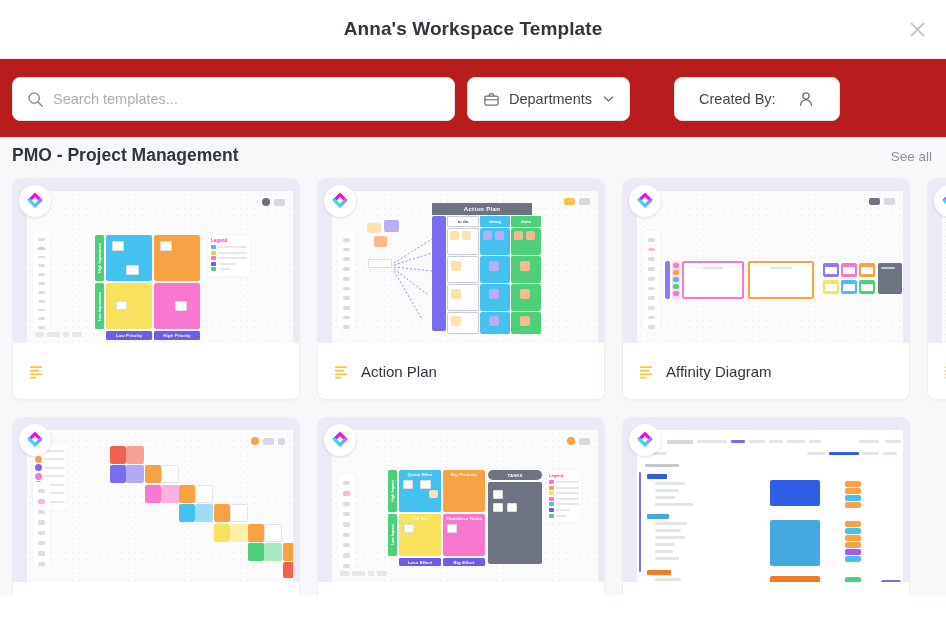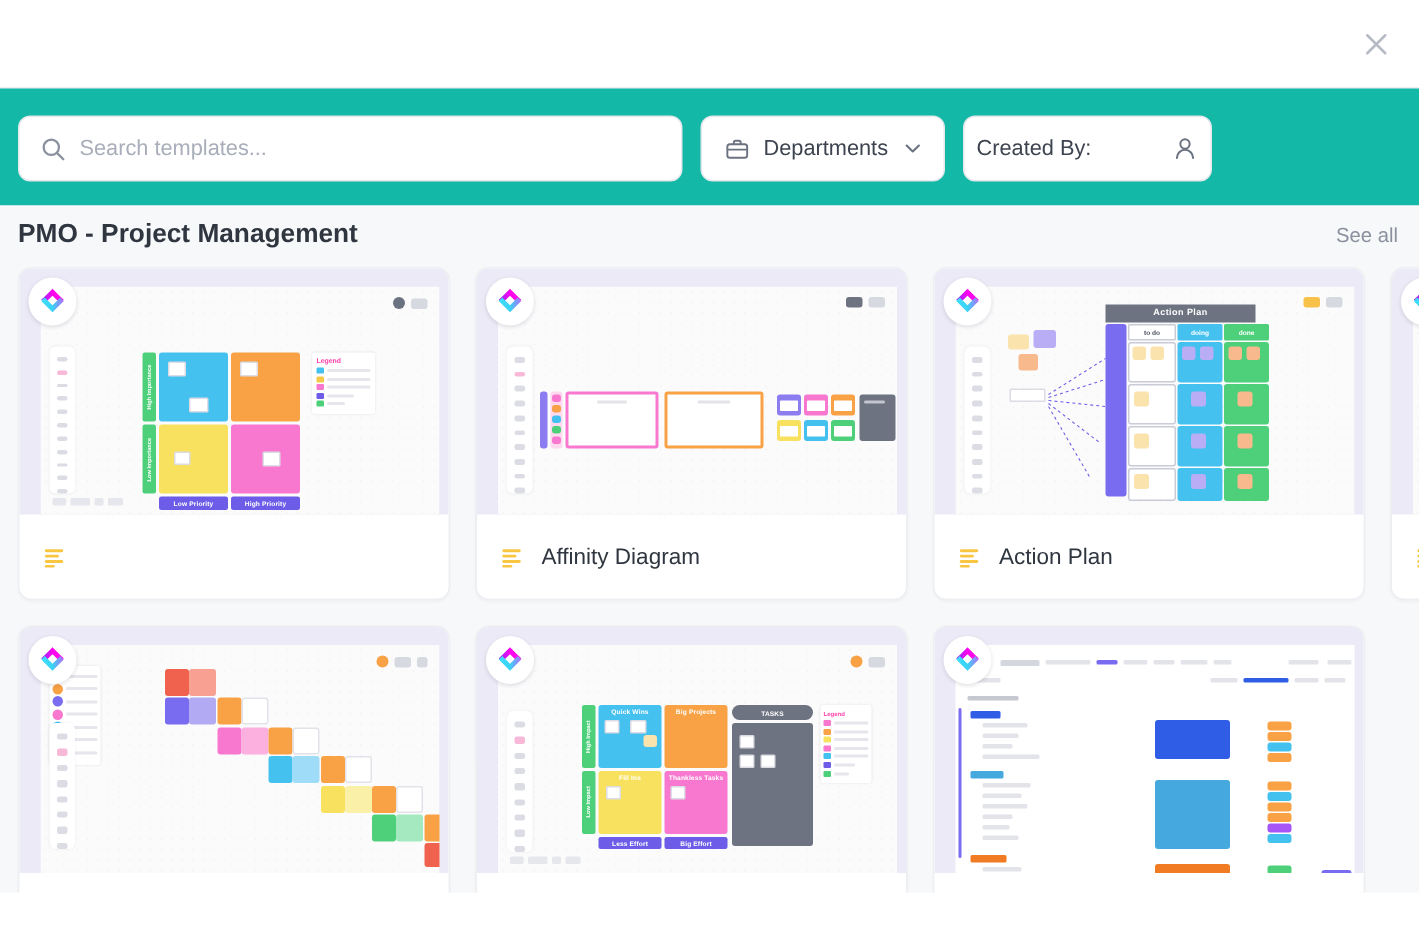--- a/index.html
+++ b/index.html
@@ -24,21 +24,21 @@
   .close-btn {
     position: absolute; right: 14px; top: 50%; transform: translateY(-50%);
     width: 30px; height: 30px;
     display: flex; align-items: center; justify-content: center;
     cursor: pointer; border-radius: 6px;
   }
   .close-btn svg { display:block; }
 
   
   .toolbar-wrap {
-    background: #14b8a6;
+    background: #b91c1c;
     border-top: 1px solid #eceef1;
     padding: 18px 12px 16px 12px;
   }
   .toolbar {
     display: flex; align-items: center; gap: 12px;
   }
   .search-box {
     flex: 1 1 auto; max-width: 443px;
     height: 44px; background: #ffffff;
     border: 1px solid #e4e7ec; border-radius: 8px;
@@ -53,21 +53,21 @@
   }
   .search-input::placeholder { color: #a9aeba; }
 
   .filter-btn {
     height: 44px; background: #ffffff;
     border: 1px solid #e4e7ec; border-radius: 8px;
     display: flex; align-items: center; gap: 9px; padding: 0 15px;
     cursor: pointer; white-space: nowrap;
   }
   .filter-btn .f-label { font-size: 14.5px; color: #3d4450; }
-  .filter-btn.created { width: 166px; justify-content: space-between; padding: 0 8px; }
+  .filter-btn.created { width: 166px; justify-content: space-between; padding: 0 24px; margin-left: 32px; }
   .chev { margin-left: 2px; }
 
   
   .body-area {
     background: #f7f8fa;
     height: 458px;
     padding: 0 12px;
     position: relative;
     overflow: hidden;
   }
@@ -174,20 +174,21 @@
   }
   .circ { position:absolute; border-radius:50%; }
   .tinyline { position:absolute; background:#e3e4ea; border-radius:1px; }
   .zoomctl { position:absolute; left:8px; bottom:6px; display:flex; gap:3px; align-items:center;}
   .zoomctl u { display:block; width:9px; height:5px; background:#e6e7ed; border-radius:1px; }
 </style>
 </head>
 <body>
 
 <div class="modal-header">
+  <div class="modal-title">Anna's Workspace Template</div>
   <div class="close-btn">
     <svg width="19" height="19" viewBox="0 0 19 19">
       <path d="M3.5 3.5 L15.5 15.5 M15.5 3.5 L3.5 15.5" stroke="#b6bac4" stroke-width="1.7" stroke-linecap="round" fill="none"></path>
     </svg>
   </div>
 </div>
 
 <div class="toolbar-wrap">
   <div class="toolbar">
     <div class="search-box">
@@ -326,20 +327,109 @@
           <rect x="2" y="11" width="13" height="2" rx="1" fill="#f9c642"></rect>
           <rect x="2" y="14.5" width="7" height="1.8" rx=".9" fill="#f9c642"></rect>
         </svg>
       </div>
     </div>
 
     <div class="card">
       <div class="thumb">
         <div class="thumb-inner">
           <div class="topright-dots">
+              <s style="background:#f8c14a"></s>
+              <s></s>
+            </div>
+          <div class="mini-sidebar">
+            <i></i>
+              <i></i>
+              <i></i>
+              <i></i>
+              <i></i>
+              <i></i>
+              <i></i>
+              <i></i>
+              <i></i>
+              <i></i>
+          </div>
+
+          <div class="blk" style="left:35px;top:32px;width:14px;height:10px;background:#fae3ac"></div>
+          <div class="blk" style="left:52px;top:29px;width:15px;height:12px;background:#b9aef5"></div>
+          <div class="blk" style="left:42px;top:45px;width:13px;height:11px;background:#f8b98c"></div>
+          <div class="note" style="left:36px;top:68px;width:24px;height:9px;background:#fff"></div>
+          <svg style="position:absolute;left:30px;top:28px;width:85px;height:110px">
+            <g stroke="#6c5ce7" stroke-width=".7" stroke-dasharray="2 2" fill="none">
+              <path d="M32 44 L70 20"></path>
+                <path d="M32 46 L70 34"></path>
+                <path d="M32 48 L70 52"></path>
+              <path d="M32 50 L66 76"></path>
+                <path d="M32 52 L60 100"></path>
+            </g>
+          </svg>
+
+          <div class="hdr-bar" style="left:100px;top:12px;width:100px;height:12px;background:#6d7380;">Action Plan</div>
+          <div class="blk" style="left:100px;top:25px;width:14px;height:115px;background:#7a6cf0"></div>
+          <div class="colhdr" style="left:115px;top:25px;width:32px;height:11px;background:#fff;border:.5px solid #c9ccd6;color:#4b5160">to do</div>
+          <div class="colhdr" style="left:148px;top:25px;width:30px;height:11px;background:#45c1f0;color:#fff">doing</div>
+          <div class="colhdr" style="left:179px;top:25px;width:30px;height:11px;background:#4ed07a;color:#fff">done</div>
+
+          <div class="blk" style="left:115px;top:37px;width:32px;height:27px;background:#fff;border:.5px solid #c9ccd6"></div>
+          <div class="blk" style="left:148px;top:37px;width:30px;height:27px;background:#45c1f0"></div>
+          <div class="blk" style="left:179px;top:37px;width:30px;height:27px;background:#4ed07a"></div>
+          <div class="blk" style="left:118px;top:40px;width:9px;height:9px;background:#fae3ac"></div>
+          <div class="blk" style="left:130px;top:40px;width:9px;height:9px;background:#fae3ac"></div>
+          <div class="blk" style="left:151px;top:40px;width:9px;height:9px;background:#b9aef5"></div>
+          <div class="blk" style="left:163px;top:40px;width:9px;height:9px;background:#b9aef5"></div>
+          <div class="blk" style="left:182px;top:40px;width:9px;height:9px;background:#f8b98c"></div>
+          <div class="blk" style="left:194px;top:40px;width:9px;height:9px;background:#f8b98c"></div>
+
+          <div class="blk" style="left:115px;top:65px;width:32px;height:27px;background:#fff;border:.5px solid #c9ccd6"></div>
+          <div class="blk" style="left:148px;top:65px;width:30px;height:27px;background:#45c1f0"></div>
+          <div class="blk" style="left:179px;top:65px;width:30px;height:27px;background:#4ed07a"></div>
+          <div class="blk" style="left:119px;top:70px;width:10px;height:10px;background:#fae3ac"></div>
+          <div class="blk" style="left:157px;top:70px;width:10px;height:10px;background:#b9aef5"></div>
+          <div class="blk" style="left:188px;top:70px;width:10px;height:10px;background:#f8b98c"></div>
+
+          <div class="blk" style="left:115px;top:93px;width:32px;height:27px;background:#fff;border:.5px solid #c9ccd6"></div>
+          <div class="blk" style="left:148px;top:93px;width:30px;height:27px;background:#45c1f0"></div>
+          <div class="blk" style="left:179px;top:93px;width:30px;height:27px;background:#4ed07a"></div>
+          <div class="blk" style="left:119px;top:98px;width:10px;height:10px;background:#fae3ac"></div>
+          <div class="blk" style="left:157px;top:98px;width:10px;height:10px;background:#b9aef5"></div>
+          <div class="blk" style="left:188px;top:98px;width:10px;height:10px;background:#f8b98c"></div>
+
+          <div class="blk" style="left:115px;top:121px;width:32px;height:22px;background:#fff;border:.5px solid #c9ccd6"></div>
+          <div class="blk" style="left:148px;top:121px;width:30px;height:22px;background:#45c1f0"></div>
+          <div class="blk" style="left:179px;top:121px;width:30px;height:22px;background:#4ed07a"></div>
+          <div class="blk" style="left:119px;top:125px;width:10px;height:10px;background:#fae3ac"></div>
+          <div class="blk" style="left:157px;top:125px;width:10px;height:10px;background:#b9aef5"></div>
+          <div class="blk" style="left:188px;top:125px;width:10px;height:10px;background:#f8b98c"></div>
+        </div>
+        <div class="cu-logo">
+          <svg width="20" height="20" viewBox="0 0 24 24">
+            <path d="M3 15.2 L6 12.4 L12 6.4 L18 12.4 L21 15.2 L18.2 18 L12 11.9 L5.8 18 Z" fill="url(#g1a)" transform="translate(0,-4.6)"></path>
+            <path d="M3 10.4 L5.8 7.6 L12 13.7 L18.2 7.6 L21 10.4 L12 19.3 Z" fill="url(#g1b)" transform="translate(0,1.2)"></path>
+          </svg>
+        </div>
+      </div>
+      <div class="card-foot">
+        <svg class="list-icon" width="17" height="17" viewBox="0 0 18 18">
+          <rect x="2" y="3.4" width="13" height="2" rx="1" fill="#f9c642"></rect>
+          <rect x="2" y="7.2" width="10" height="2" rx="1" fill="#f9c642"></rect>
+          <rect x="2" y="11" width="13" height="2" rx="1" fill="#f9c642"></rect>
+          <rect x="2" y="14.5" width="7" height="1.8" rx=".9" fill="#f9c642"></rect>
+        </svg>
+        <span class="card-name">Action Plan</span>
+      </div>
+    </div>
+
+    <div class="card">
+      <div class="thumb">
+        <div class="thumb-inner">
+          <div class="topright-dots">
               <s style="background:#6d7380"></s>
               <s></s>
             </div>
           <div class="mini-sidebar">
             <i></i>
               <i style="background:#f8b8d8"></i>
               <i></i>
               <i></i>
               <i></i>
               <i></i>
@@ -383,109 +473,20 @@
         </div>
       </div>
       <div class="card-foot">
         <svg class="list-icon" width="17" height="17" viewBox="0 0 18 18">
           <rect x="2" y="3.4" width="13" height="2" rx="1" fill="#f9c642"></rect>
           <rect x="2" y="7.2" width="10" height="2" rx="1" fill="#f9c642"></rect>
           <rect x="2" y="11" width="13" height="2" rx="1" fill="#f9c642"></rect>
           <rect x="2" y="14.5" width="7" height="1.8" rx=".9" fill="#f9c642"></rect>
         </svg>
         <span class="card-name">Affinity Diagram</span>
-      </div>
-    </div>
-
-    <div class="card">
-      <div class="thumb">
-        <div class="thumb-inner">
-          <div class="topright-dots">
-              <s style="background:#f8c14a"></s>
-              <s></s>
-            </div>
-          <div class="mini-sidebar">
-            <i></i>
-              <i></i>
-              <i></i>
-              <i></i>
-              <i></i>
-              <i></i>
-              <i></i>
-              <i></i>
-              <i></i>
-              <i></i>
-          </div>
-
-          <div class="blk" style="left:35px;top:32px;width:14px;height:10px;background:#fae3ac"></div>
-          <div class="blk" style="left:52px;top:29px;width:15px;height:12px;background:#b9aef5"></div>
-          <div class="blk" style="left:42px;top:45px;width:13px;height:11px;background:#f8b98c"></div>
-          <div class="note" style="left:36px;top:68px;width:24px;height:9px;background:#fff"></div>
-          <svg style="position:absolute;left:30px;top:28px;width:85px;height:110px">
-            <g stroke="#6c5ce7" stroke-width=".7" stroke-dasharray="2 2" fill="none">
-              <path d="M32 44 L70 20"></path>
-                <path d="M32 46 L70 34"></path>
-                <path d="M32 48 L70 52"></path>
-              <path d="M32 50 L66 76"></path>
-                <path d="M32 52 L60 100"></path>
-            </g>
-          </svg>
-
-          <div class="hdr-bar" style="left:100px;top:12px;width:100px;height:12px;background:#6d7380;">Action Plan</div>
-          <div class="blk" style="left:100px;top:25px;width:14px;height:115px;background:#7a6cf0"></div>
-          <div class="colhdr" style="left:115px;top:25px;width:32px;height:11px;background:#fff;border:.5px solid #c9ccd6;color:#4b5160">to do</div>
-          <div class="colhdr" style="left:148px;top:25px;width:30px;height:11px;background:#45c1f0;color:#fff">doing</div>
-          <div class="colhdr" style="left:179px;top:25px;width:30px;height:11px;background:#4ed07a;color:#fff">done</div>
-
-          <div class="blk" style="left:115px;top:37px;width:32px;height:27px;background:#fff;border:.5px solid #c9ccd6"></div>
-          <div class="blk" style="left:148px;top:37px;width:30px;height:27px;background:#45c1f0"></div>
-          <div class="blk" style="left:179px;top:37px;width:30px;height:27px;background:#4ed07a"></div>
-          <div class="blk" style="left:118px;top:40px;width:9px;height:9px;background:#fae3ac"></div>
-          <div class="blk" style="left:130px;top:40px;width:9px;height:9px;background:#fae3ac"></div>
-          <div class="blk" style="left:151px;top:40px;width:9px;height:9px;background:#b9aef5"></div>
-          <div class="blk" style="left:163px;top:40px;width:9px;height:9px;background:#b9aef5"></div>
-          <div class="blk" style="left:182px;top:40px;width:9px;height:9px;background:#f8b98c"></div>
-          <div class="blk" style="left:194px;top:40px;width:9px;height:9px;background:#f8b98c"></div>
-
-          <div class="blk" style="left:115px;top:65px;width:32px;height:27px;background:#fff;border:.5px solid #c9ccd6"></div>
-          <div class="blk" style="left:148px;top:65px;width:30px;height:27px;background:#45c1f0"></div>
-          <div class="blk" style="left:179px;top:65px;width:30px;height:27px;background:#4ed07a"></div>
-          <div class="blk" style="left:119px;top:70px;width:10px;height:10px;background:#fae3ac"></div>
-          <div class="blk" style="left:157px;top:70px;width:10px;height:10px;background:#b9aef5"></div>
-          <div class="blk" style="left:188px;top:70px;width:10px;height:10px;background:#f8b98c"></div>
-
-          <div class="blk" style="left:115px;top:93px;width:32px;height:27px;background:#fff;border:.5px solid #c9ccd6"></div>
-          <div class="blk" style="left:148px;top:93px;width:30px;height:27px;background:#45c1f0"></div>
-          <div class="blk" style="left:179px;top:93px;width:30px;height:27px;background:#4ed07a"></div>
-          <div class="blk" style="left:119px;top:98px;width:10px;height:10px;background:#fae3ac"></div>
-          <div class="blk" style="left:157px;top:98px;width:10px;height:10px;background:#b9aef5"></div>
-          <div class="blk" style="left:188px;top:98px;width:10px;height:10px;background:#f8b98c"></div>
-
-          <div class="blk" style="left:115px;top:121px;width:32px;height:22px;background:#fff;border:.5px solid #c9ccd6"></div>
-          <div class="blk" style="left:148px;top:121px;width:30px;height:22px;background:#45c1f0"></div>
-          <div class="blk" style="left:179px;top:121px;width:30px;height:22px;background:#4ed07a"></div>
-          <div class="blk" style="left:119px;top:125px;width:10px;height:10px;background:#fae3ac"></div>
-          <div class="blk" style="left:157px;top:125px;width:10px;height:10px;background:#b9aef5"></div>
-          <div class="blk" style="left:188px;top:125px;width:10px;height:10px;background:#f8b98c"></div>
-        </div>
-        <div class="cu-logo">
-          <svg width="20" height="20" viewBox="0 0 24 24">
-            <path d="M3 15.2 L6 12.4 L12 6.4 L18 12.4 L21 15.2 L18.2 18 L12 11.9 L5.8 18 Z" fill="url(#g1a)" transform="translate(0,-4.6)"></path>
-            <path d="M3 10.4 L5.8 7.6 L12 13.7 L18.2 7.6 L21 10.4 L12 19.3 Z" fill="url(#g1b)" transform="translate(0,1.2)"></path>
-          </svg>
-        </div>
-      </div>
-      <div class="card-foot">
-        <svg class="list-icon" width="17" height="17" viewBox="0 0 18 18">
-          <rect x="2" y="3.4" width="13" height="2" rx="1" fill="#f9c642"></rect>
-          <rect x="2" y="7.2" width="10" height="2" rx="1" fill="#f9c642"></rect>
-          <rect x="2" y="11" width="13" height="2" rx="1" fill="#f9c642"></rect>
-          <rect x="2" y="14.5" width="7" height="1.8" rx=".9" fill="#f9c642"></rect>
-        </svg>
-        <span class="card-name">Action Plan</span>
       </div>
     </div>
 
     <div class="card">
       <div class="thumb">
         <div class="thumb-inner">
           
         </div>
         <div class="cu-logo">
           <svg width="20" height="20" viewBox="0 0 24 24">

